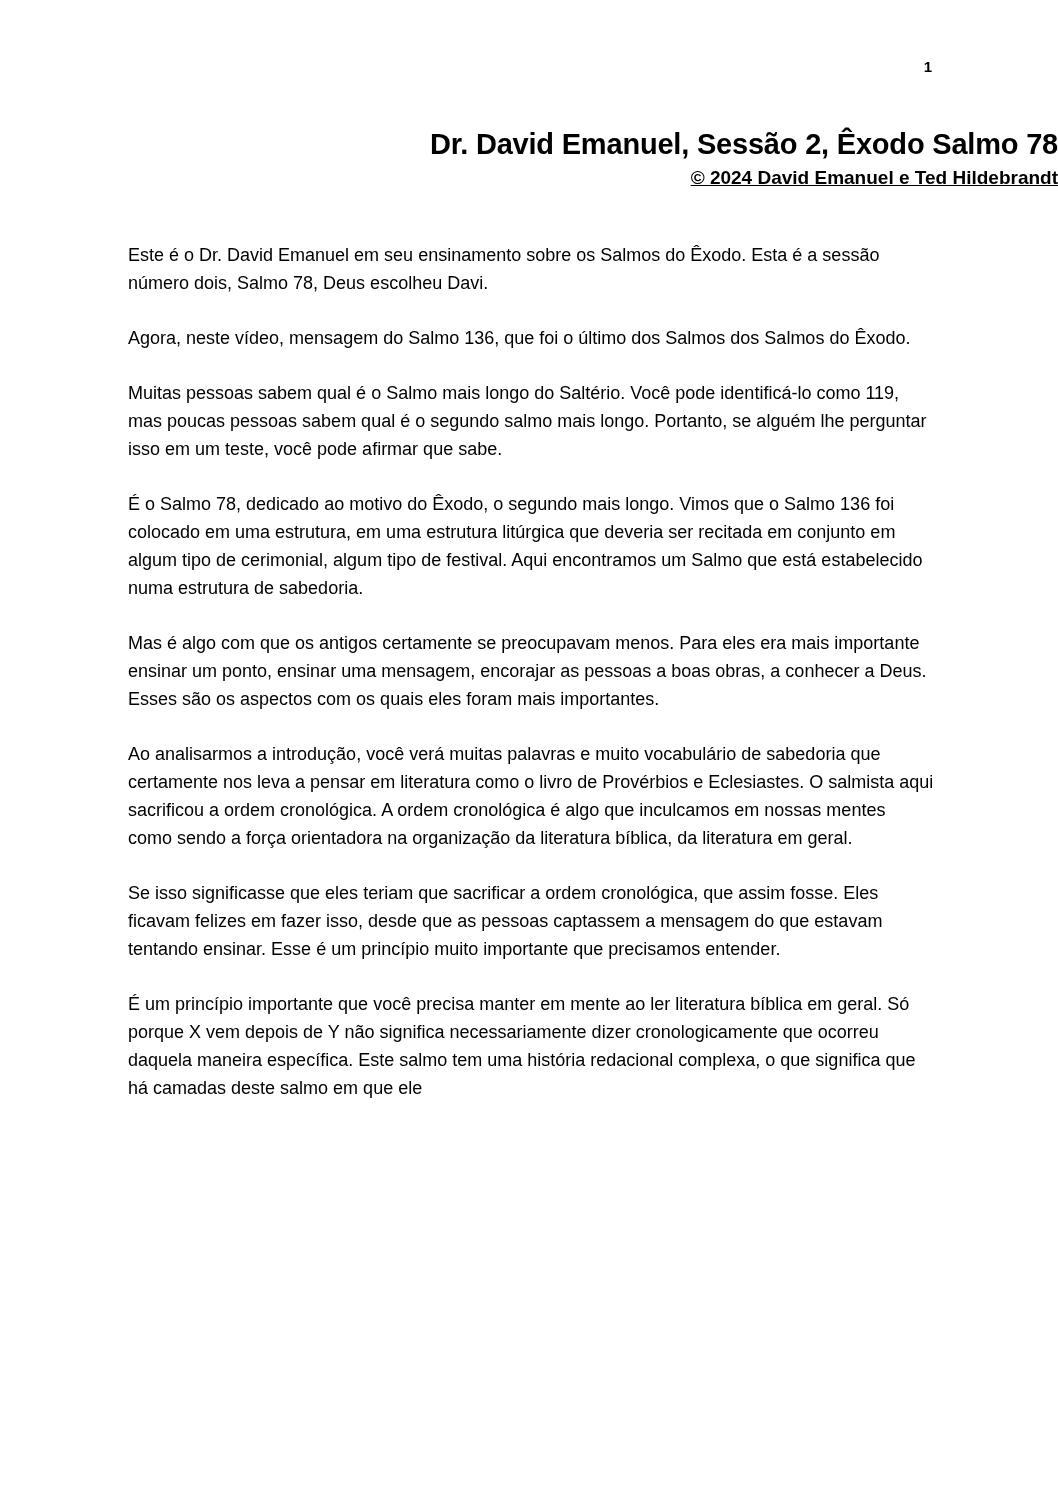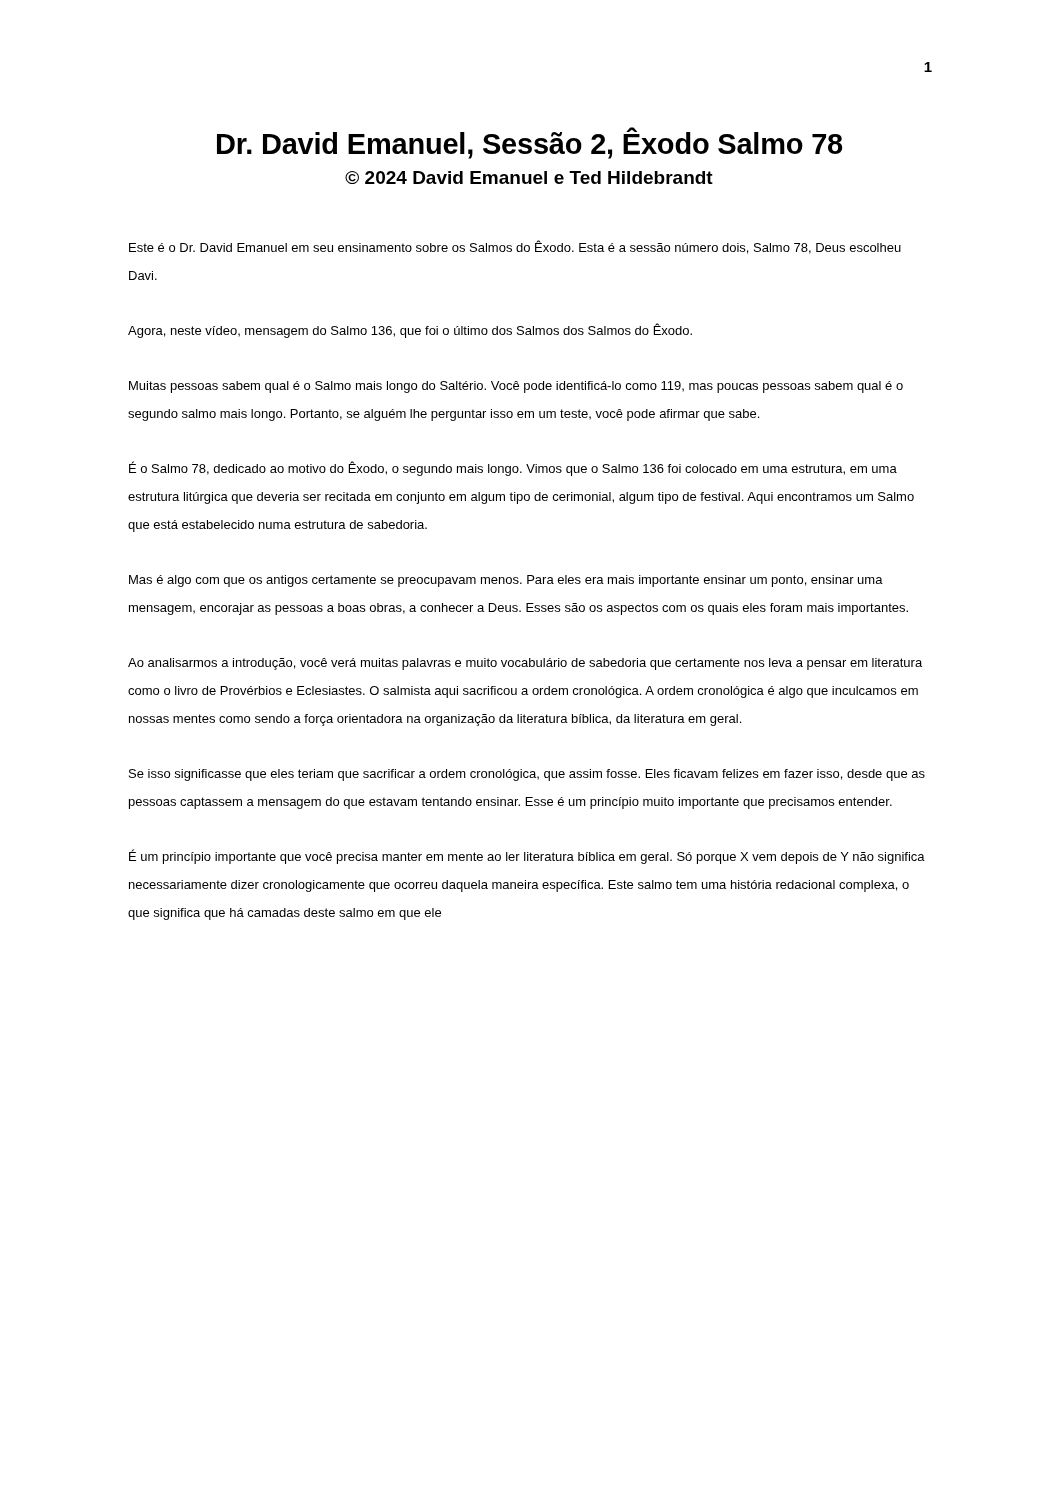--- a/index.html
+++ b/index.html
@@ -21,40 +21,41 @@
   .page-number {
     position: absolute;
     top: 58px;
     right: 126px;
     font-size: 15px;
     font-weight: bold;
     color: #000000;
   }
   .doc-header {
     padding-top: 128px;
-    text-align: center;
+    text-align: right;
   }
   .doc-title {
     margin: 0;
     font-size: 29px;
     font-weight: bold;
     line-height: 1.15;
     letter-spacing: -0.2px;
   }
   .doc-copyright {
-    margin: 6px 0 9px 0;
+    margin: 6px 0 16px 0;
     font-size: 19px;
     font-weight: bold;
+    text-decoration: underline;
   }
   .doc-body {
     padding: 36px 124px 0 128px;
   }
   .doc-body p {
     margin: 0 0 27px 0;
-    font-size: 13px;
+    font-size: 18px;
     line-height: 28px;
     font-weight: normal;
   }
 </style>
 </head>
 <body>
 
 <div class="page">
 
   <div class="page-number">1</div>

